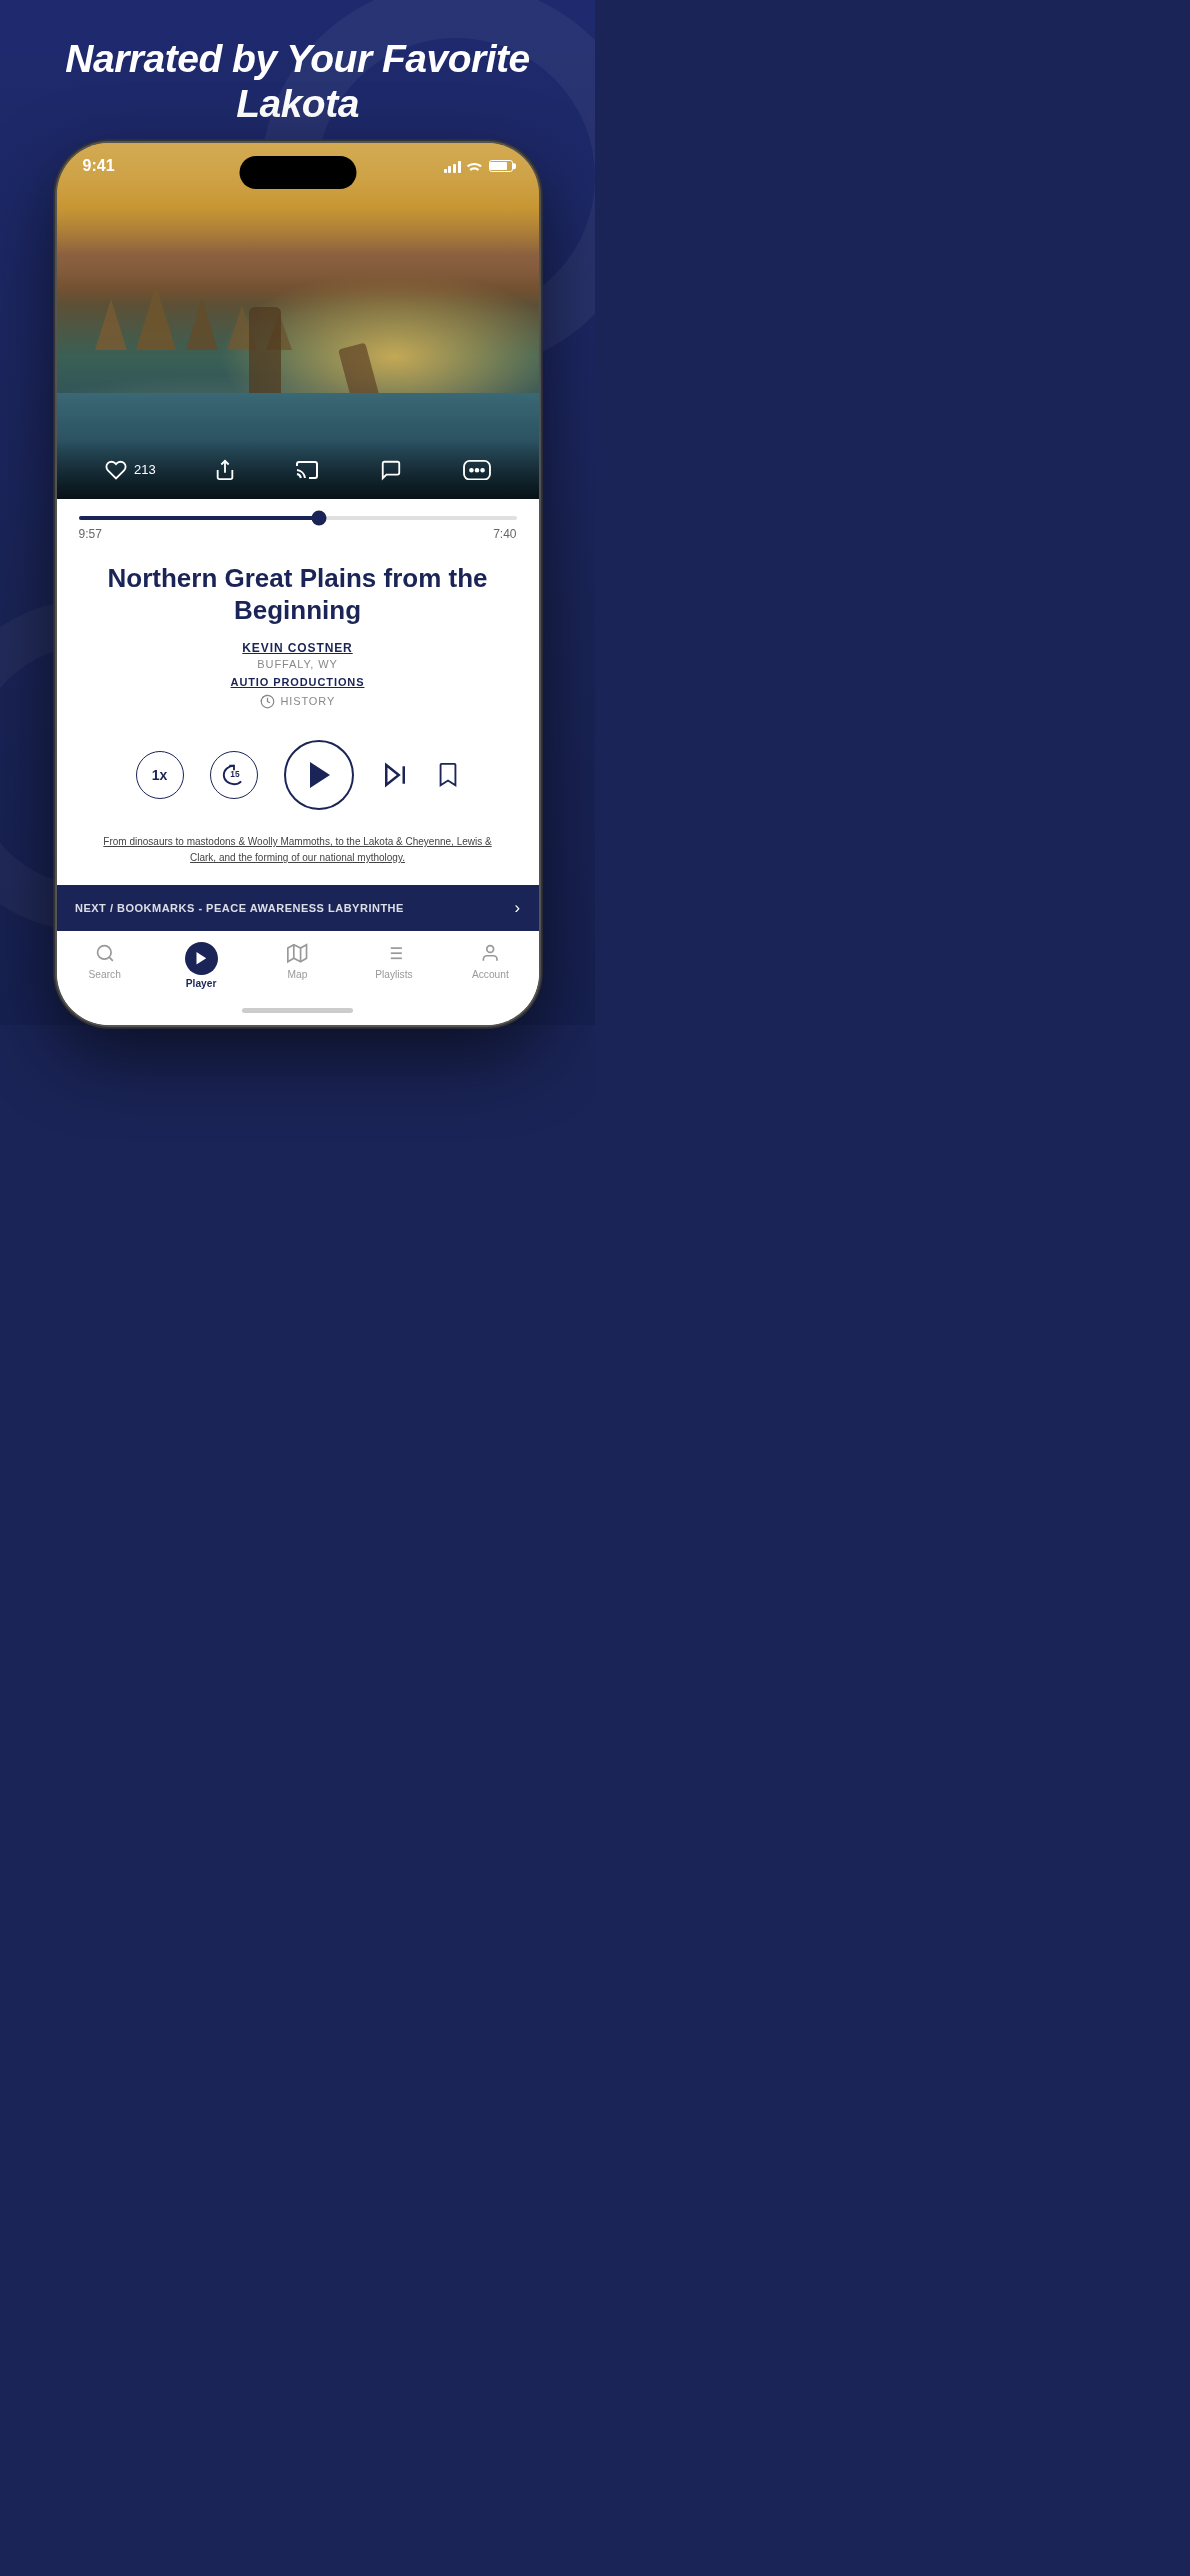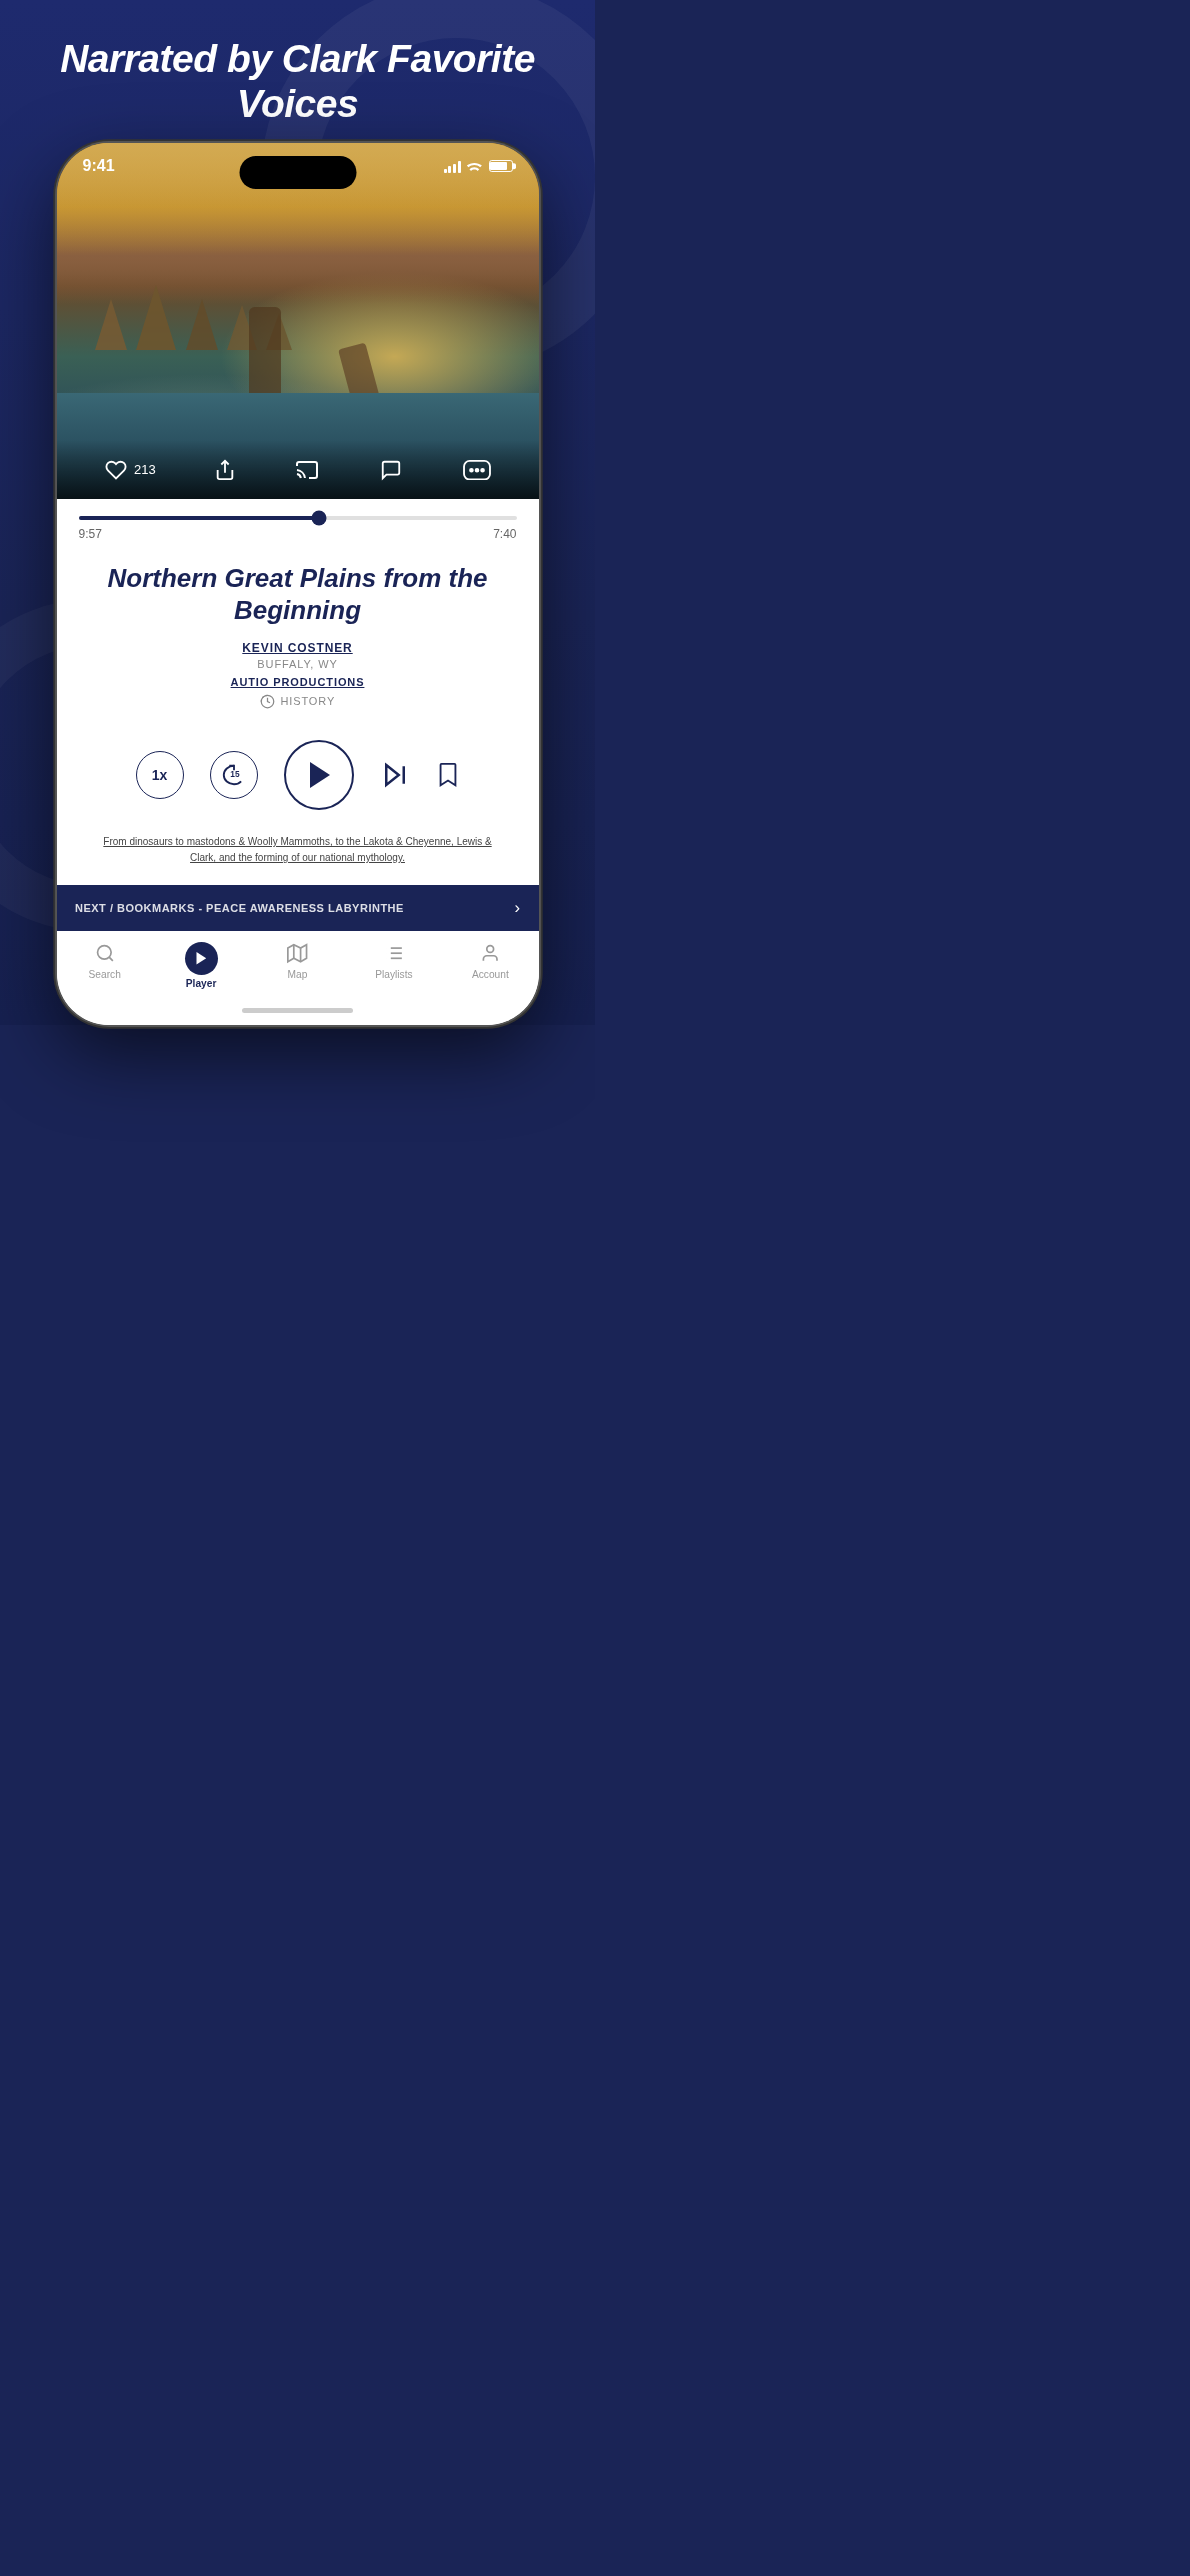--- a/index.html
+++ b/index.html
@@ -328,21 +328,20 @@
       padding: 18.5px 28px 11px;
       text-align: center;
     }
 
     .track-title {
       font-size: 26px;
       font-weight: 800;
       color: #1a2456;
       line-height: 1.2;
       margin-bottom: 15px;
-      font-style: italic;
     }
 
     .track-narrator {
       font-size: 12px;
       font-weight: 700;
       color: #1a2456;
       text-decoration: underline;
       letter-spacing: 0.9px;
       text-transform: uppercase;
       margin-bottom: 3.7px;
@@ -557,21 +556,21 @@
       width: 111px;
       height: 4.6px;
       background: #ccc;
       border-radius: 2.8px;
     }
   </style>
 </head>
 <body>
 
 <div class="hero-section">
-  <h1 class="hero-title">Narrated by Clark Favorite Voices</h1>
+  <h1 class="hero-title">Narrated by Your Favorite Lakota</h1>
 
   <div class="phone-wrapper">
     <div class="phone-frame">
 
       <div class="status-bar">
         <span class="status-time">9:41</span>
         <div class="status-icons">
           <div class="signal-bars">
             <div class="signal-bar" style="height:3.7px;"></div>
             <div class="signal-bar" style="height:6.5px;"></div>

